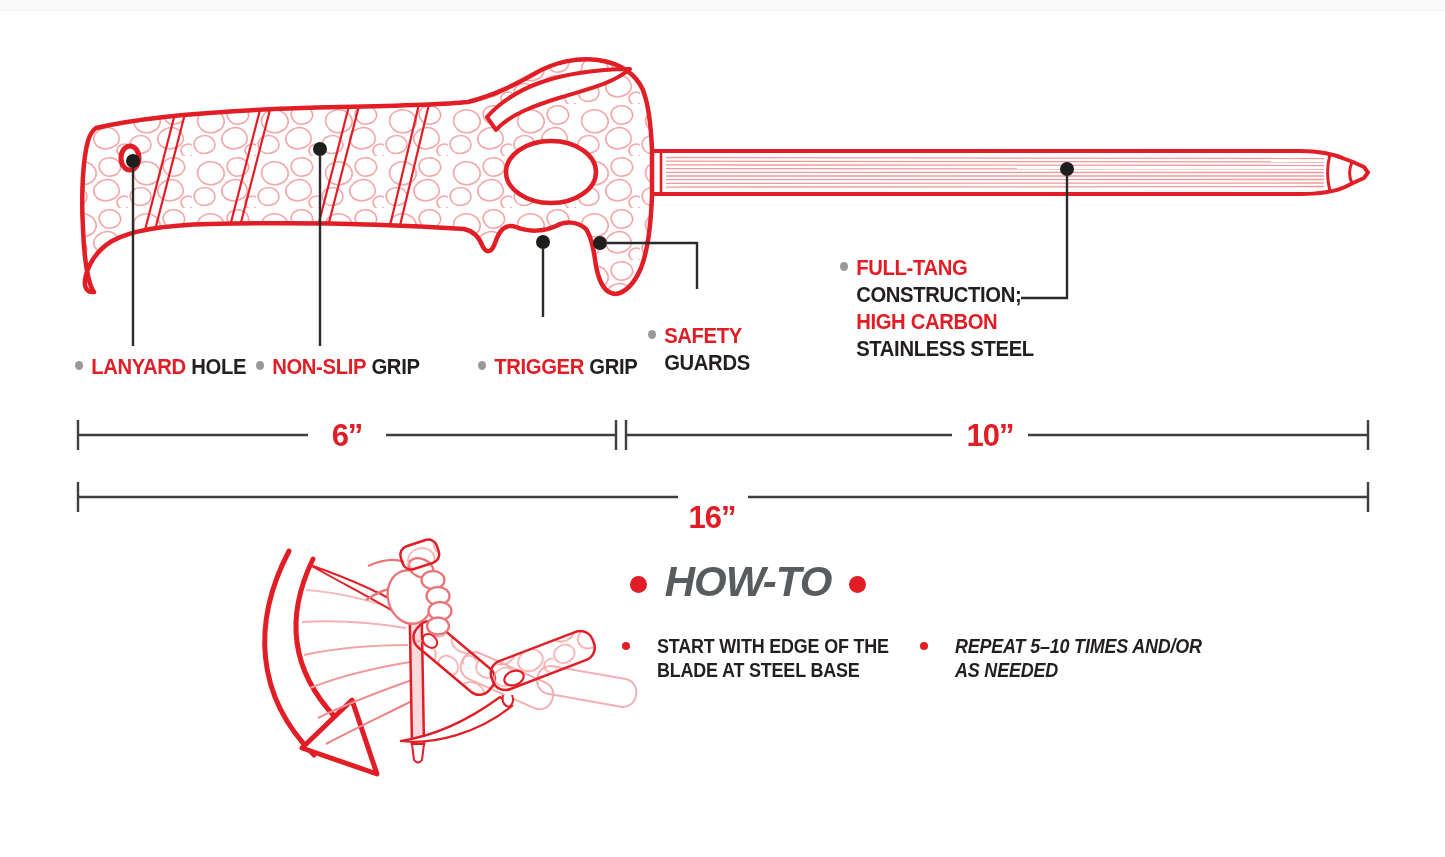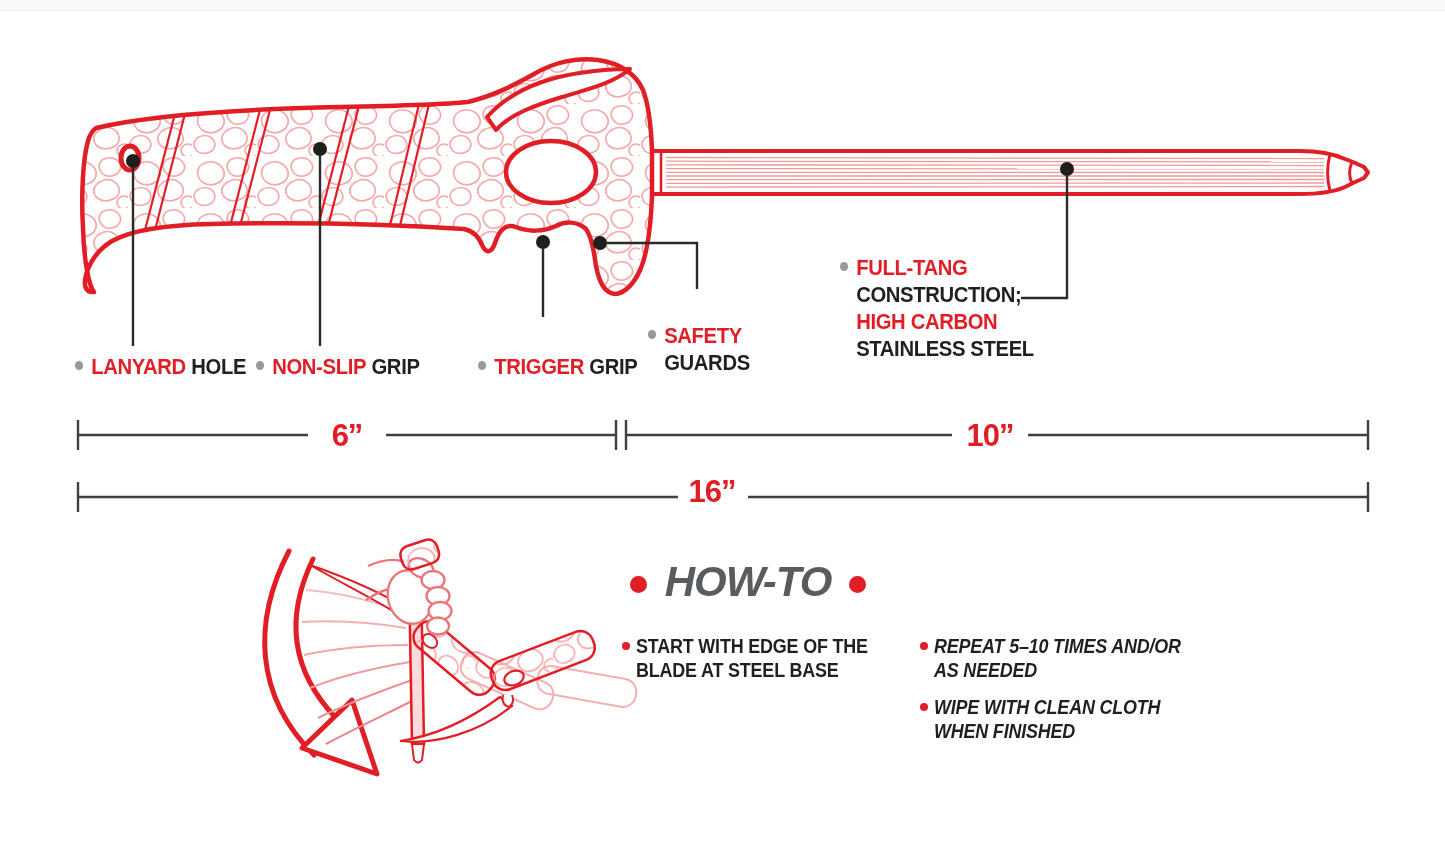--- a/index.html
+++ b/index.html
@@ -18,21 +18,21 @@
   .part-text .dark{color:#231f20;margin-left:6px;}
   .stack .dark{margin-left:0;display:block;}
   .stack div{line-height:27px;}
   
   .dim{font-size:31px;font-weight:bold;color:#e11e26;letter-spacing:-1px;text-align:center;}
   
   #howto-title{display:flex;align-items:center;justify-content:center;gap:18px;width:300px;}
   #howto-title .tdot{width:17px;height:17px;border-radius:50%;background:#e11e26;flex:none;margin-top:4px;}
   #howto-title .ttext{font-size:42px;font-weight:bold;font-style:italic;color:#595c5e;letter-spacing:-1px;}
   .howto-col{width:280px;}
-  .step{display:flex;gap:6px;margin-bottom:13px;}
+  .step{display:flex;gap:27px;margin-bottom:13px;}
   .step .rdot{width:8px;height:8px;border-radius:50%;background:#e11e26;margin-top:8px;flex:none;}
   .step .stext{font-size:19.5px;font-weight:bold;color:#231f20;line-height:24px;letter-spacing:-0.2px;transform:scaleX(0.92);transform-origin:0 0;white-space:nowrap;}
 </style>
 </head>
 <body>
 
 <div id="canvas">
   <div id="topband"></div>
 
   <svg width="1445" height="857" viewBox="0 0 1445 857">
@@ -240,21 +240,21 @@
     <span class="part-text stack">
       <div class="red">FULL-TANG</div>
       <div class="dark">CONSTRUCTION;</div>
       <div class="red">HIGH CARBON</div>
       <div class="dark">STAINLESS STEEL</div>
     </span>
   </div>
 
   <div class="abs dim" style="left:317px;top:418px;width:60px;">6”</div>
   <div class="abs dim" style="left:955px;top:418px;width:70px;">10”</div>
-  <div class="abs dim" style="left:677px;top:474px;width:70px;">16”</div>
+  <div class="abs dim" style="left:677px;top:500px;width:70px;">16”</div>
 
   <div id="howto-title" class="abs" style="left:598px;top:558px;">
     <span class="tdot"></span>
     <span class="ttext">HOW-TO</span>
     <span class="tdot"></span>
   </div>
 
   <div class="abs howto-col" style="left:622px;top:634px;">
     <div class="step">
       <span class="rdot"></span>
@@ -266,21 +266,14 @@
   </div>
 
   <div class="abs howto-col" style="left:920px;top:634px;font-style:italic;">
     <div class="step">
       <span class="rdot"></span>
       <div class="stext">
         <div>REPEAT 5–10 TIMES AND/OR</div>
         <div>AS NEEDED</div>
       </div>
     </div>
-    <div class="step">
-      <span class="rdot"></span>
-      <div class="stext">
-        <div>WIPE WITH CLEAN CLOTH</div>
-        <div>WHEN FINISHED</div>
-      </div>
-    </div>
   </div>
 </div>
 
 </body></html>

